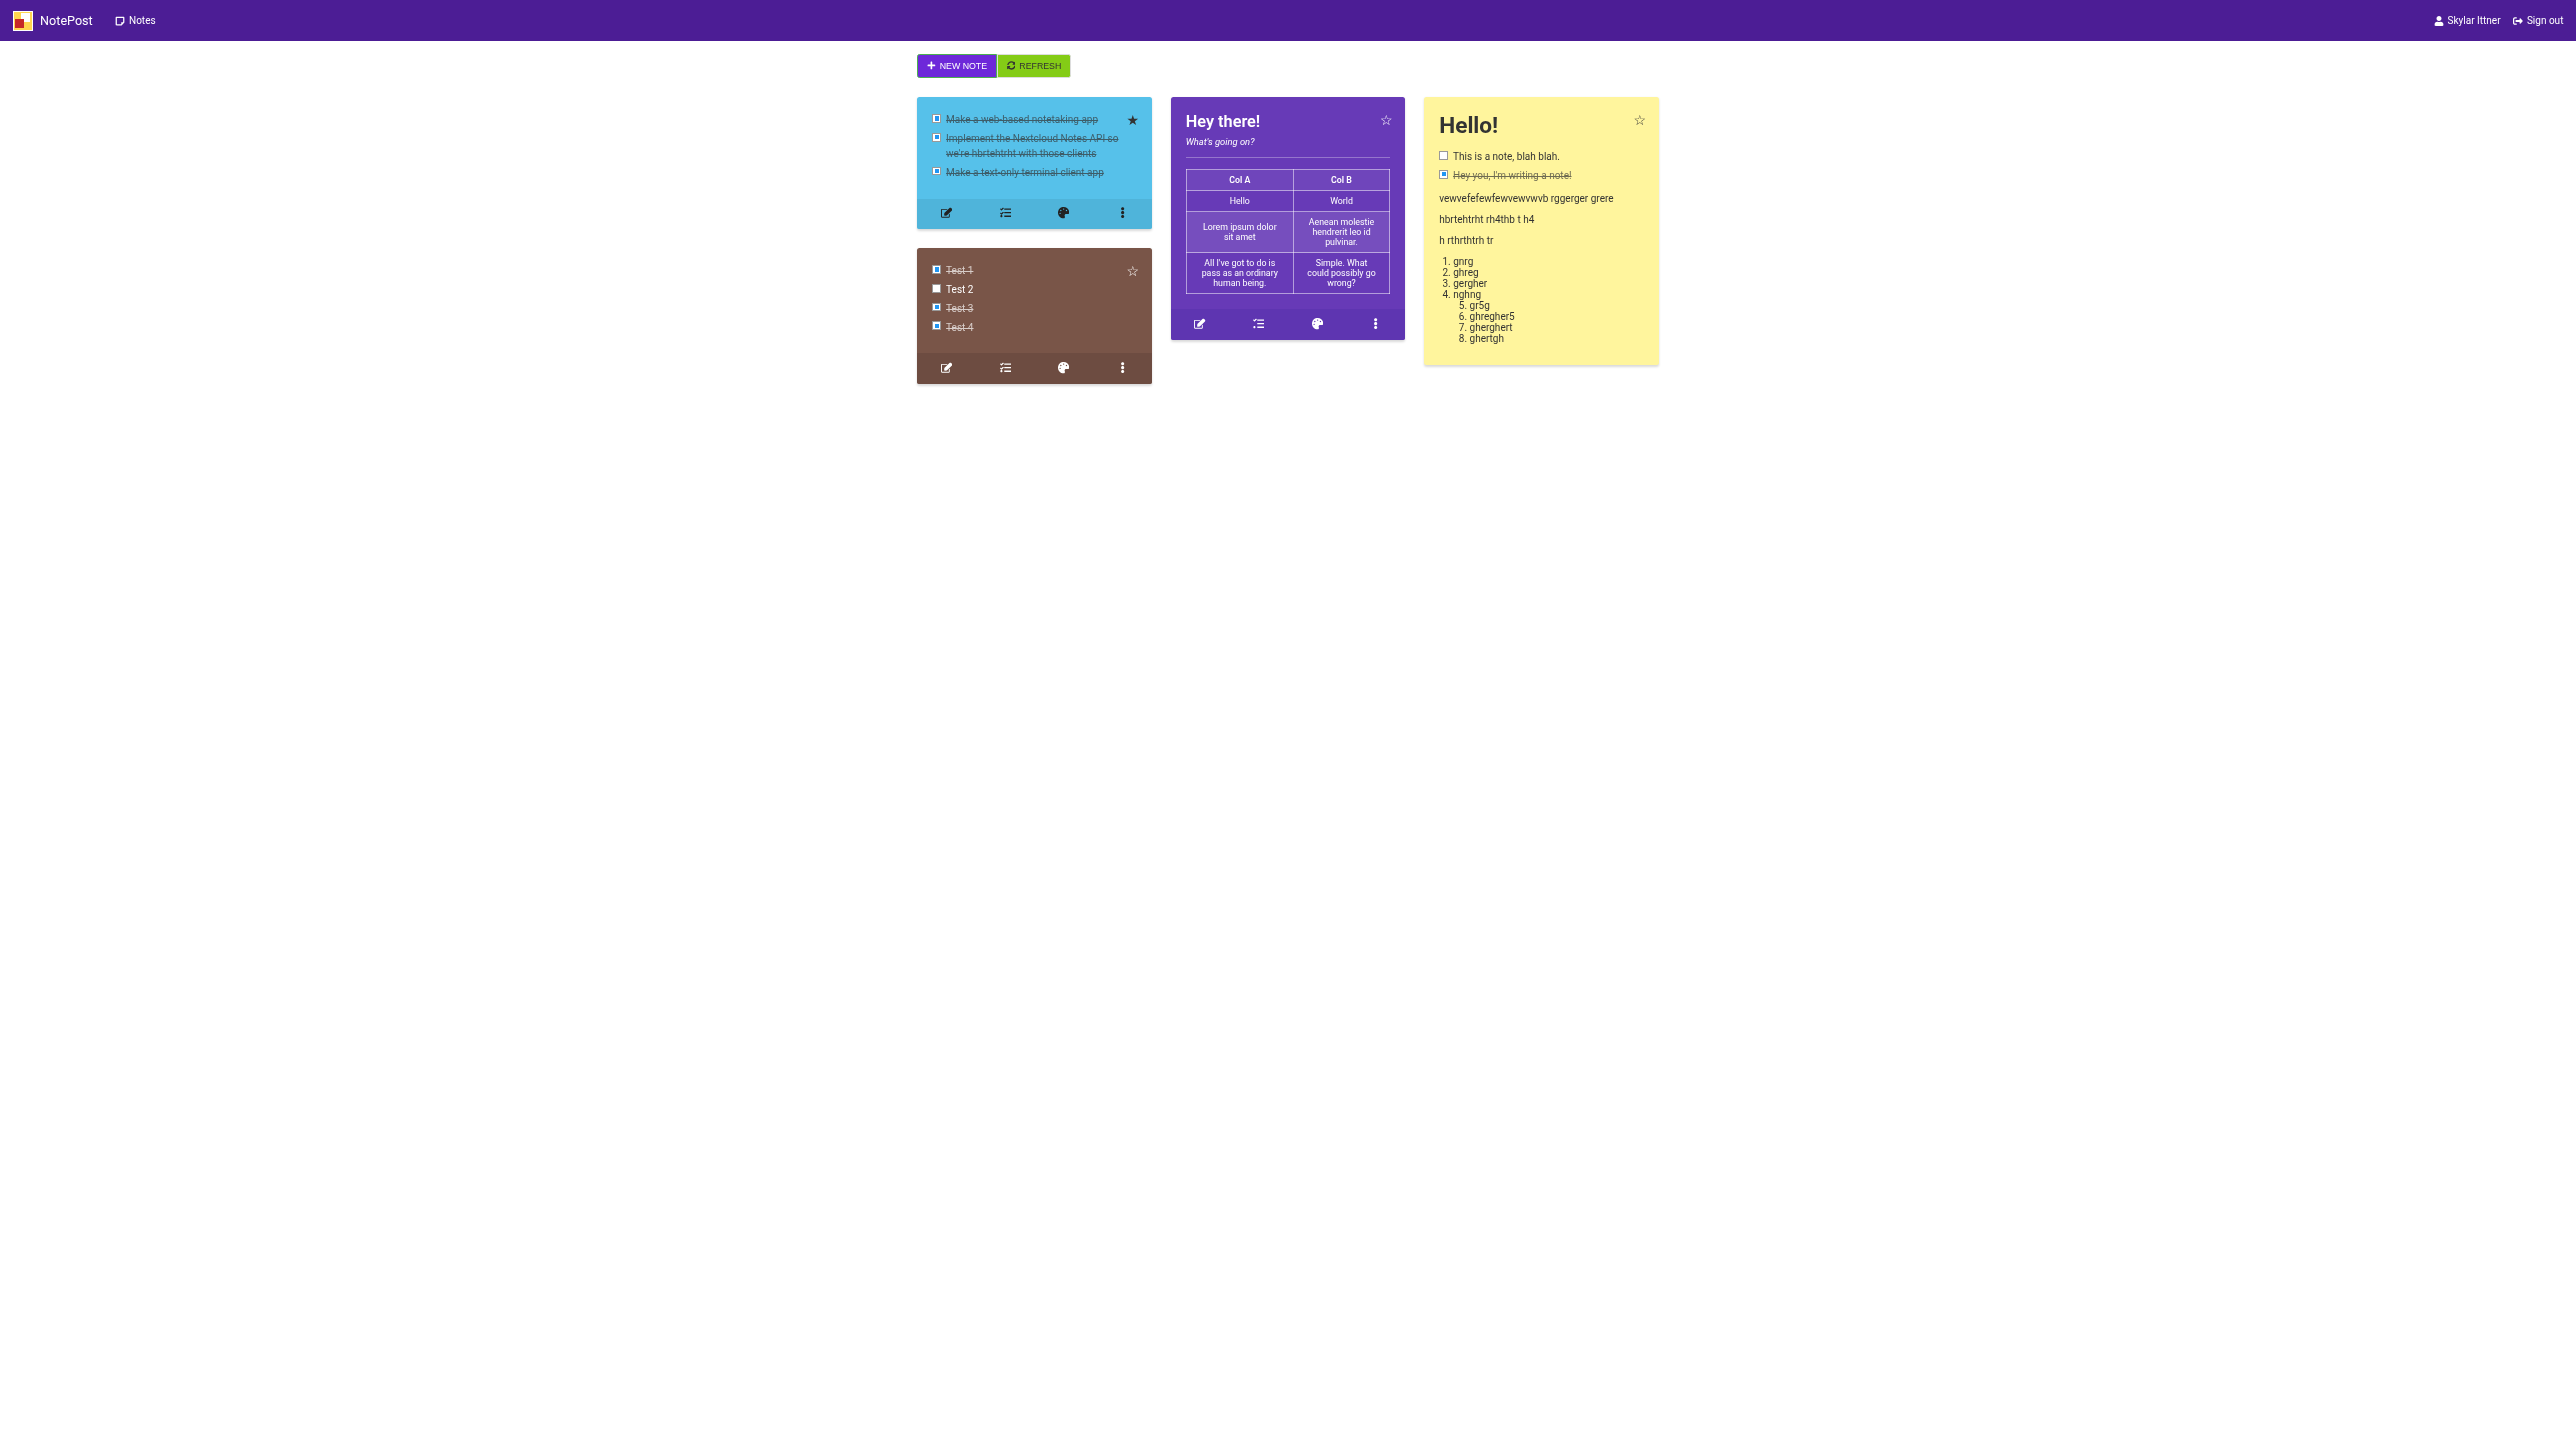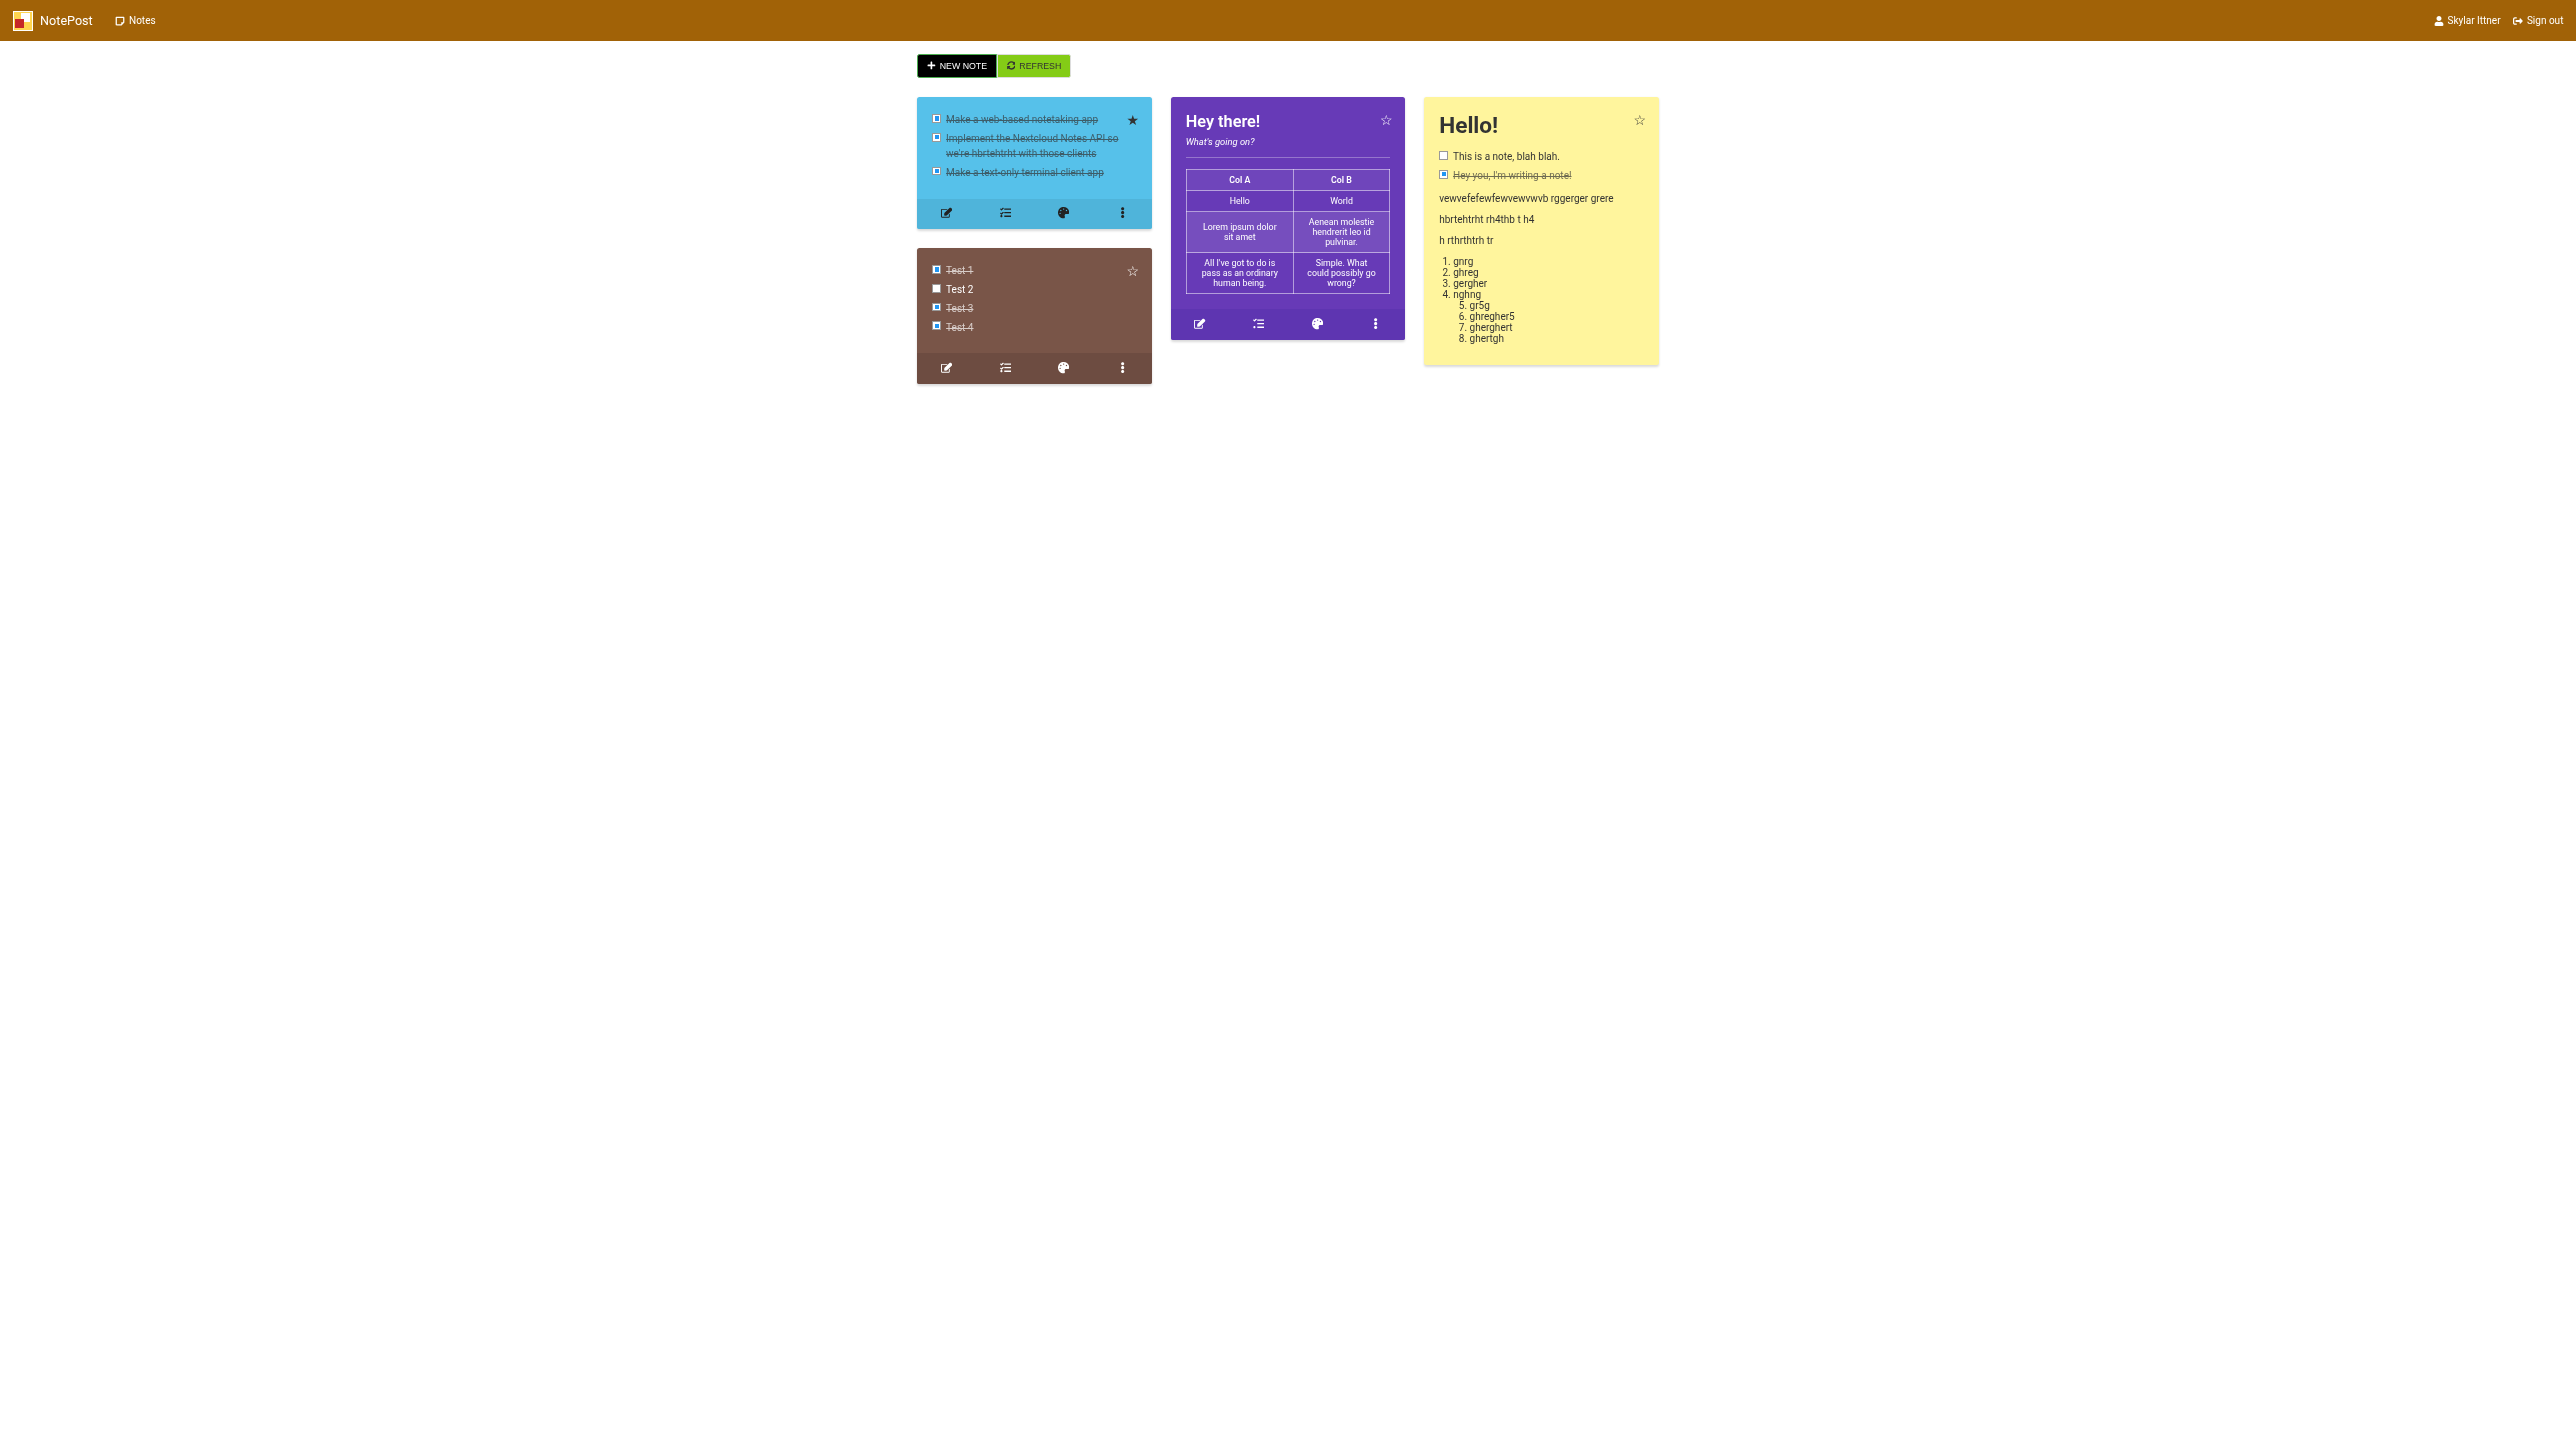--- a/index.html
+++ b/index.html
@@ -1,29 +1,29 @@
 <!DOCTYPE html>
 <html style="font-size:10px"><head>
 <meta charset="utf-8">
 <style>
 * { margin: 0; padding: 0; box-sizing: border-box; }
 body { font-family: -apple-system, BlinkMacSystemFont, "Segoe UI", Roboto, "Helvetica Neue", Arial, sans-serif; background: #fff; font-size: 10px; }
-.header { background: #a16207; color: #fff; display: flex; align-items: center; padding: 0 12.6px; height: 41px; }
+.header { background: #4c1d95; color: #fff; display: flex; align-items: center; padding: 0 12.6px; height: 41px; }
 .header-left { display: flex; align-items: center; gap: 7.5px; }
 .logo-icon { width: 20px; height: 20px; background: #ffd54f; border: 1.3px solid #fff; position: relative; }
 .logo-icon::before { content:""; position:absolute; top:1.9px; right:1.9px; width:8.8px; height:8.8px; background:#fff; }
 .logo-icon::after { content:""; position:absolute; bottom:1.9px; left:1.9px; width:8.8px; height:8.8px; background:#c62828; }
 .brand { font-size: 12.6px; font-weight: 400; }
 .nav-link { display: flex; align-items: center; gap: 3.8px; margin-left: 15px; color: #fff; text-decoration: none; cursor: pointer; }
 .header-right { margin-left: auto; display: flex; align-items: center; gap: 12.6px; }
 .header-link { display: flex; align-items: center; gap: 3.8px; color: #fff; cursor: pointer; }
 .container { max-width: 754px; margin: 0 auto; padding: 12.6px 6.3px 25px; }
 .btn-bar { display: flex; margin-bottom: 19px; }
 .btn { border: 0.6px solid #ddd; padding: 6.3px 8.8px; font-size: 8.8px; cursor: pointer; display: flex; align-items: center; gap: 3.8px; }
-.btn-green { background: #000000; color: #fff; border-color: #4caf50; border-radius: 2.5px 0 0 2.5px; }
+.btn-green { background: #6d28d9; color: #fff; border-color: #4caf50; border-radius: 2.5px 0 0 2.5px; }
 .btn-white { background: #84cc16; color: #333; border-radius: 0 2.5px 2.5px 0; }
 .columns { display: flex; gap: 19px; align-items: flex-start; }
 .col { flex: 1; display: flex; flex-direction: column; gap: 19px; }
 .card { border-radius: 2.5px; overflow: hidden; box-shadow: 0 1.3px 2.5px rgba(0,0,0,0.15); position: relative; }
 .card-body { padding: 15px; }
 .card-footer { display: flex; justify-content: space-around; align-items: center; padding: 8.8px 0; }
 .card-blue { background: #56c1ea; color: #333; }
 .card-blue .card-footer { background: #4fb4da; color: #222; }
 .card-brown { background: #795548; color: #fff; }
 .card-brown .card-footer { background: #6d4c41; color: #fff; }

